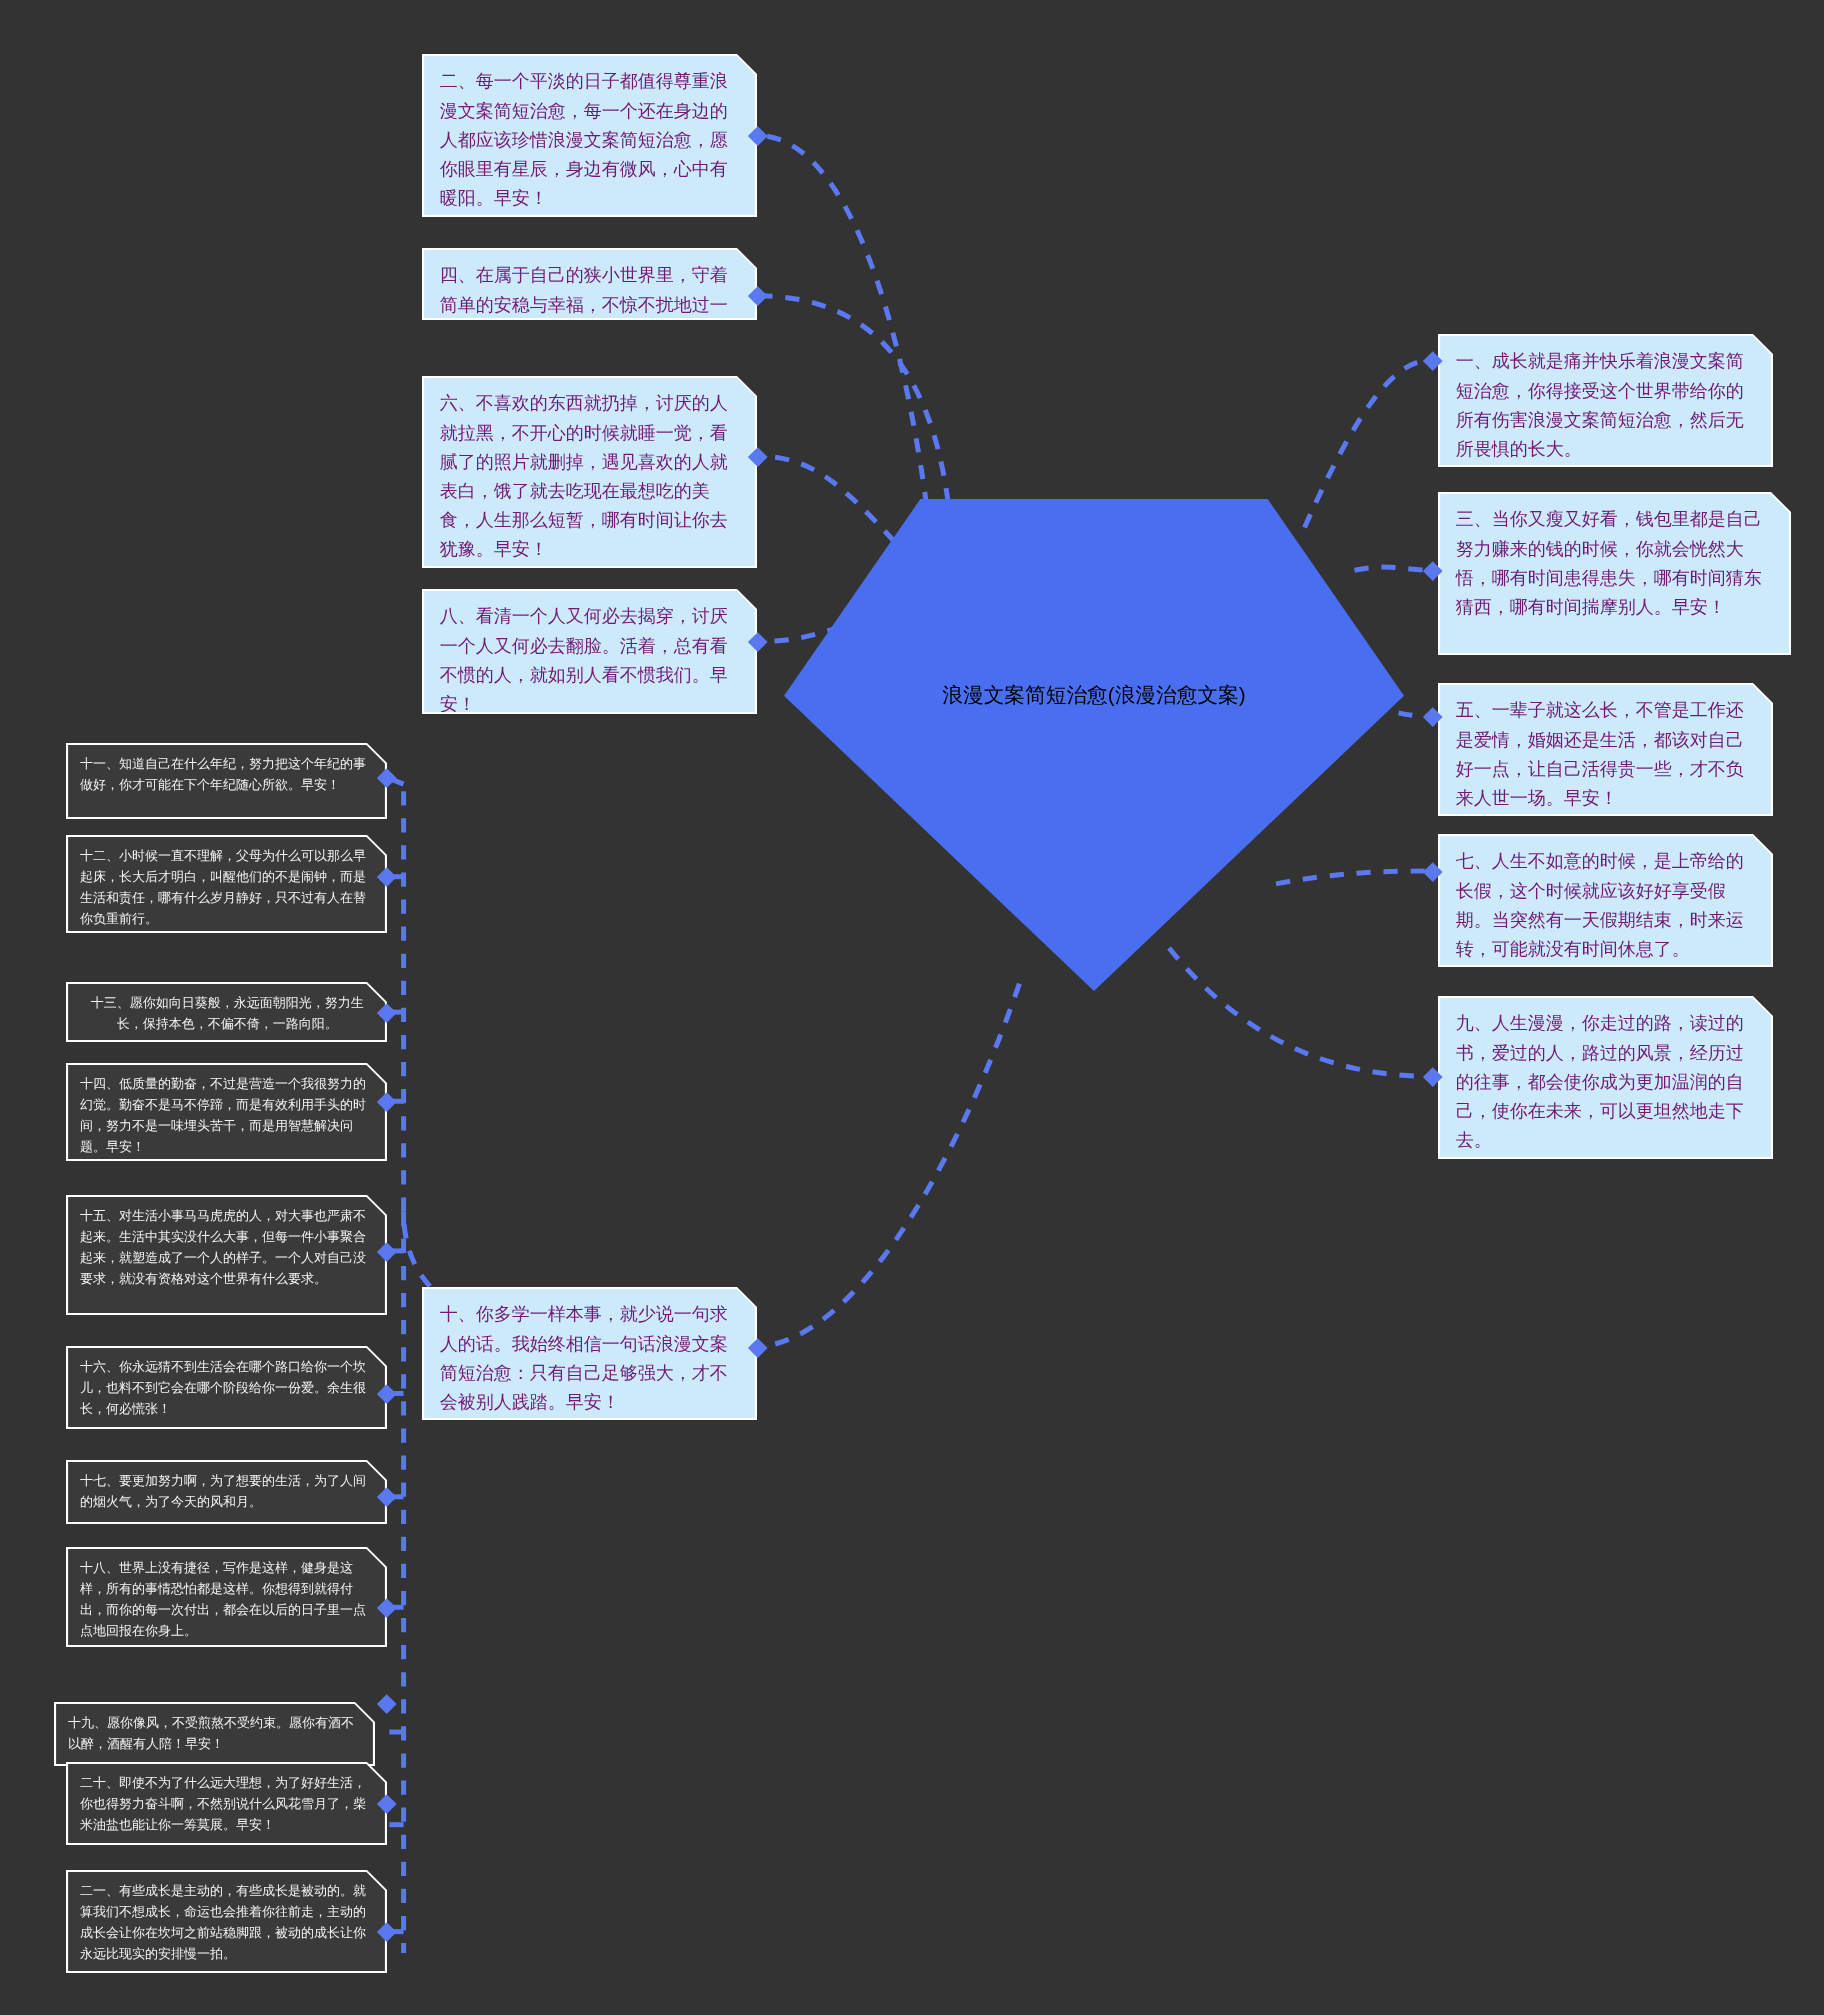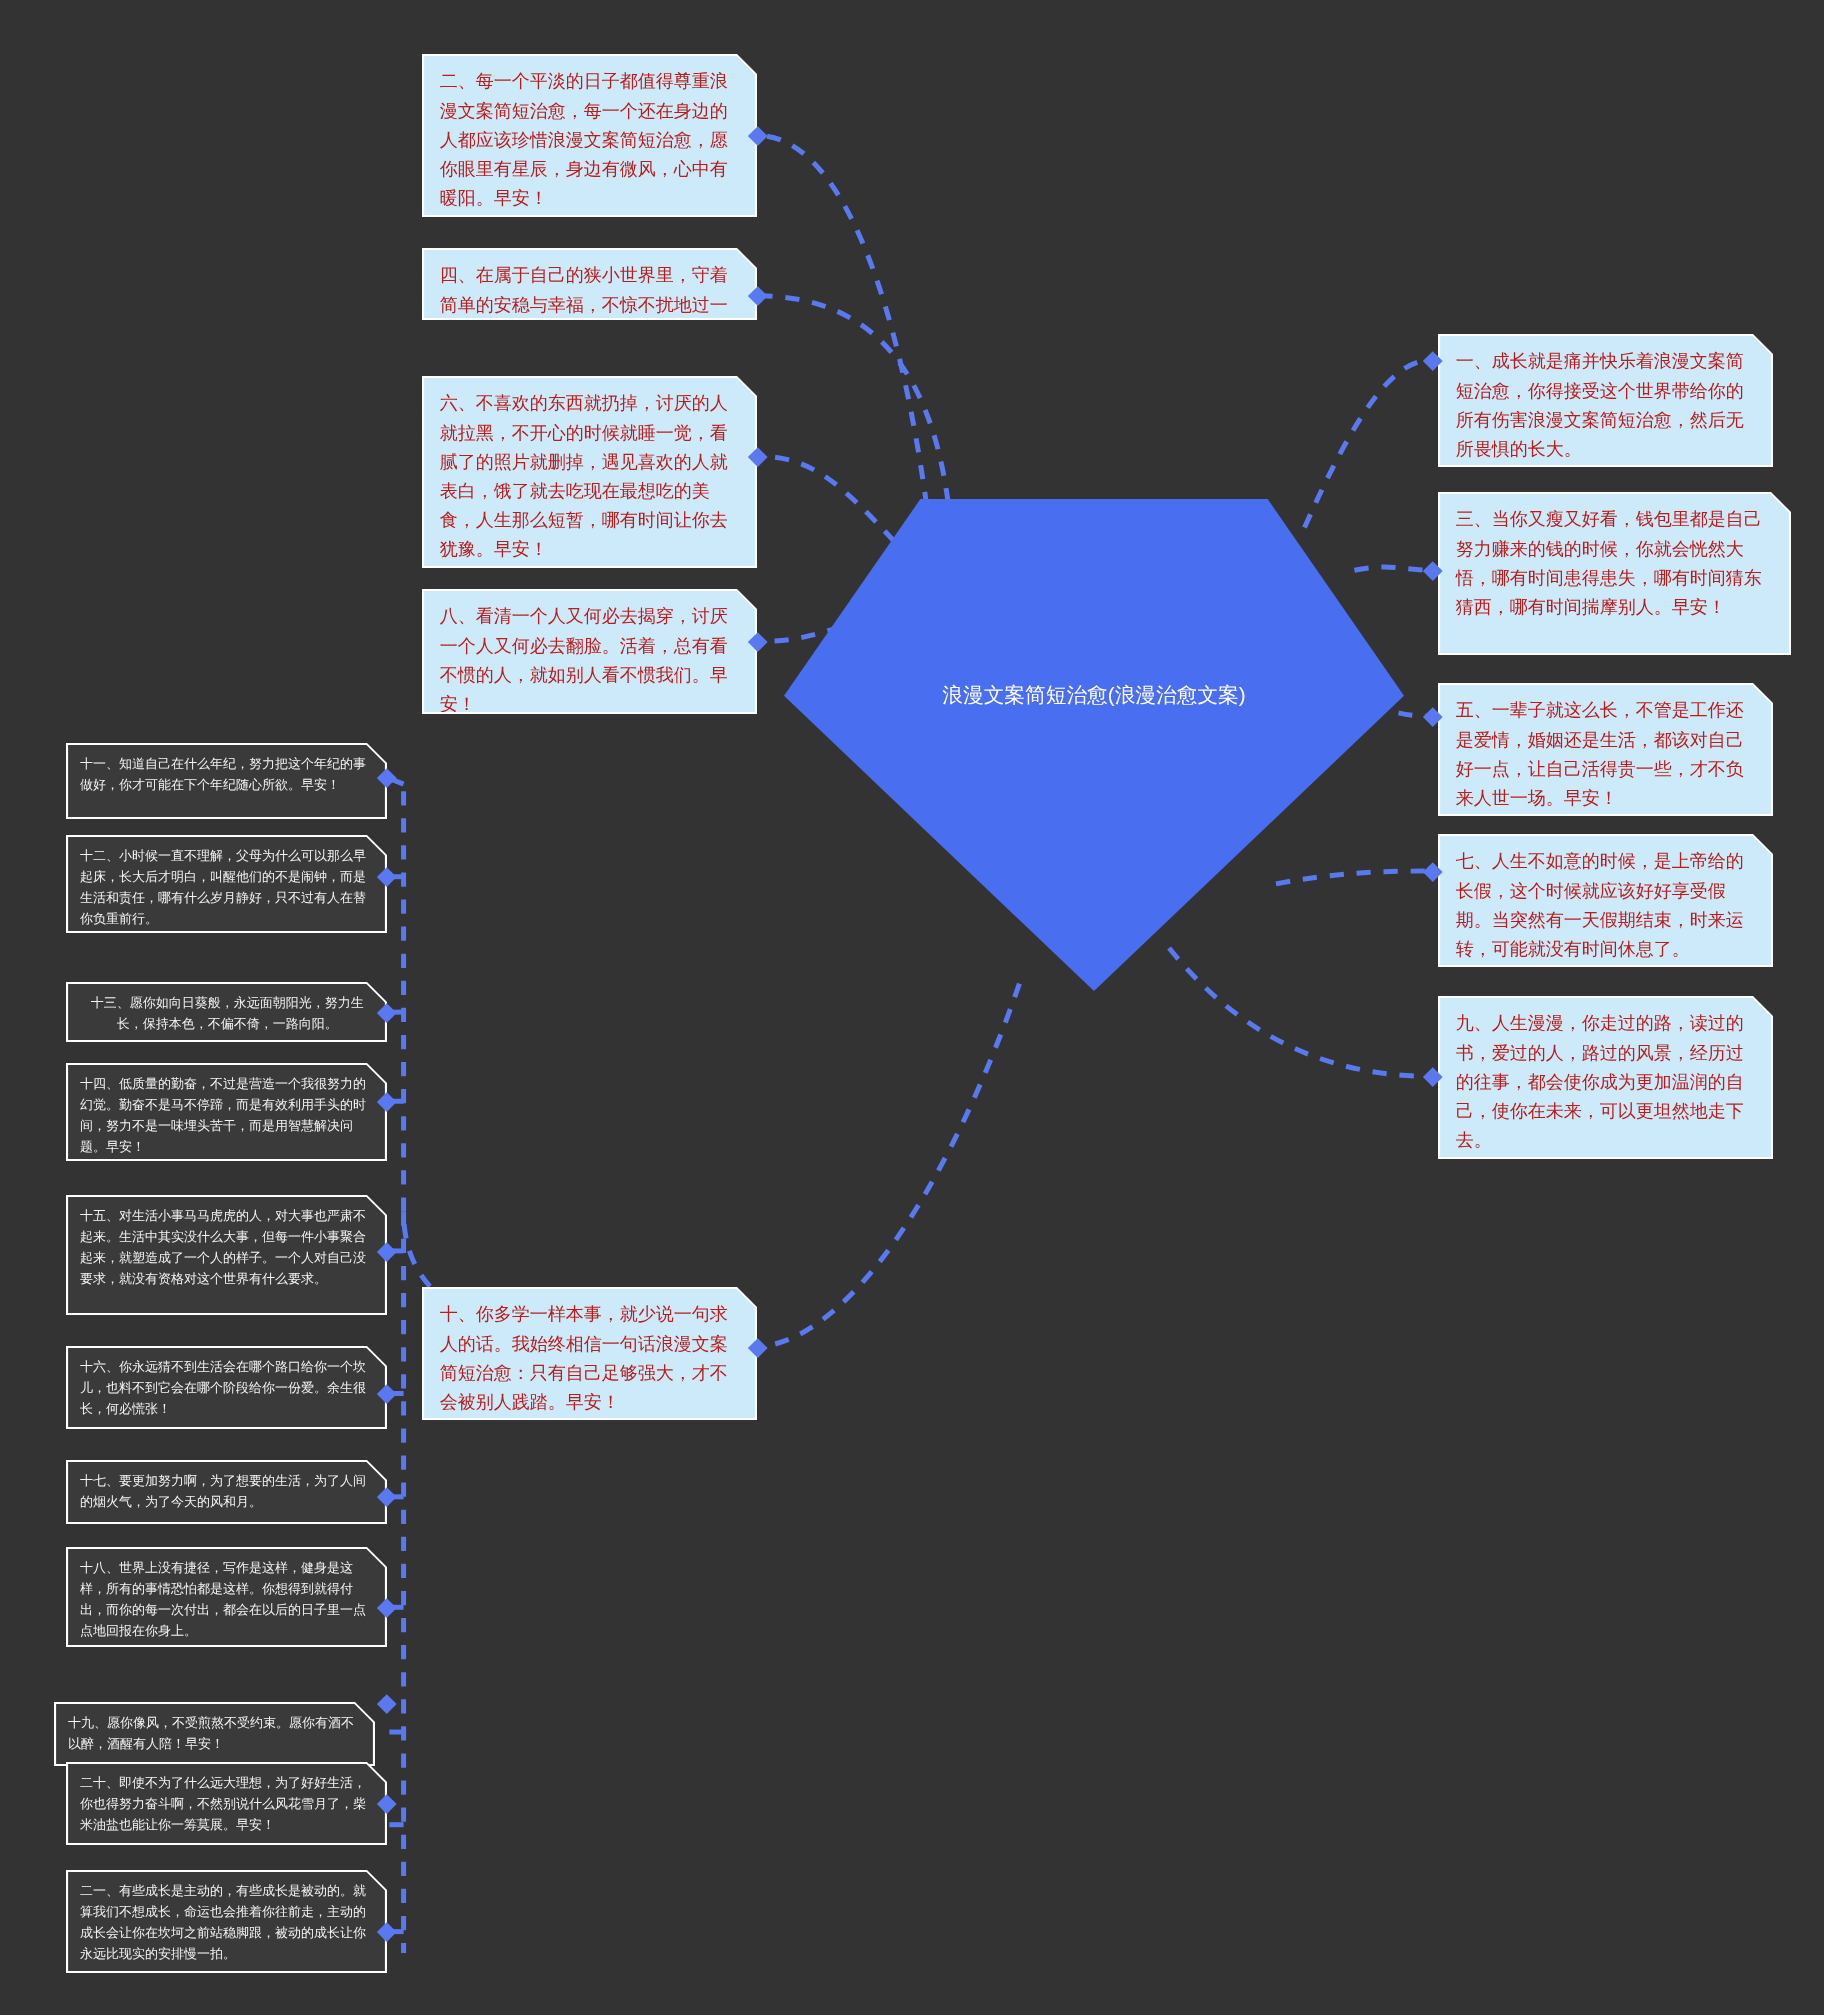--- a/index.html
+++ b/index.html
@@ -21,33 +21,33 @@
     clip-path:polygon(0 0, calc(100% - 20px) 0, 100% 20px, 100% 100%, 0 100%);
     padding:2.1px;
     box-sizing:border-box;
   }
   .nodebox .face{
     -webkit-clip-path:polygon(0 0, calc(100% - 18.5px) 0, 100% 18.5px, 100% 100%, 0 100%);
     clip-path:polygon(0 0, calc(100% - 18.5px) 0, 100% 18.5px, 100% 100%, 0 100%);
     box-sizing:border-box;
     width:100%;height:100%;
   }
-  .nodebox.cyan .face{background:#cdeafb;color:#b91c1c;font-size:18px;line-height:1.62;padding:11.4px 13px 13px 15.7px;}
+  .nodebox.cyan .face{background:#cdeafb;color:#701a75;font-size:18px;line-height:1.62;padding:11.4px 13px 13px 15.7px;}
   .nodebox.dark  .face{background:#3a3a3a;color:#f4f4f4;font-size:13px;line-height:1.60;padding:9.3px 10.7px 10.7px 12px;}
 
   
   #center{
     position:absolute;
     background:#4a6ef0;
     -webkit-clip-path:polygon(22% 0%, 78% 0%, 100% 40%, 50% 100%, 0% 40%);
     clip-path:polygon(22% 0%, 78% 0%, 100% 40%, 50% 100%, 0% 40%);
     display:flex;align-items:center;justify-content:center;
   }
   #center .ctext{
-    color:#ffffff;
+    color:#000000;
     font-size:20.7px;
     line-height:1.55;
     text-align:center;
     width:62%;
     margin-top:-16%;
   }
   .marker{position:absolute;width:13.5px;height:13.5px;background:#5a78f0;transform:rotate(45deg);}
 </style>
 </head>
 <body>

